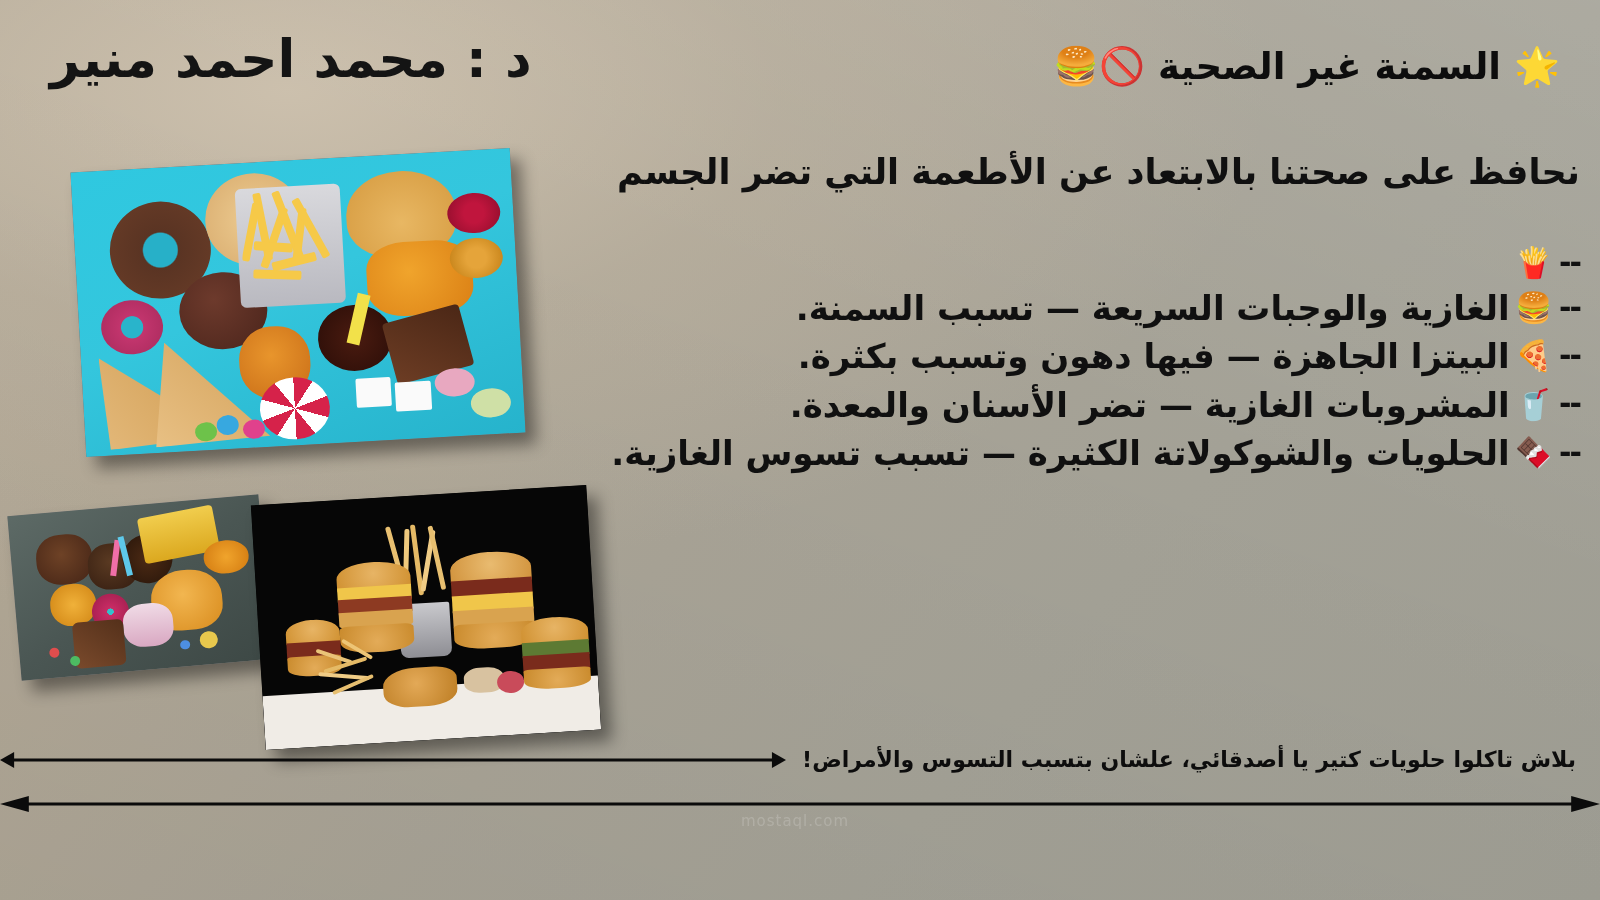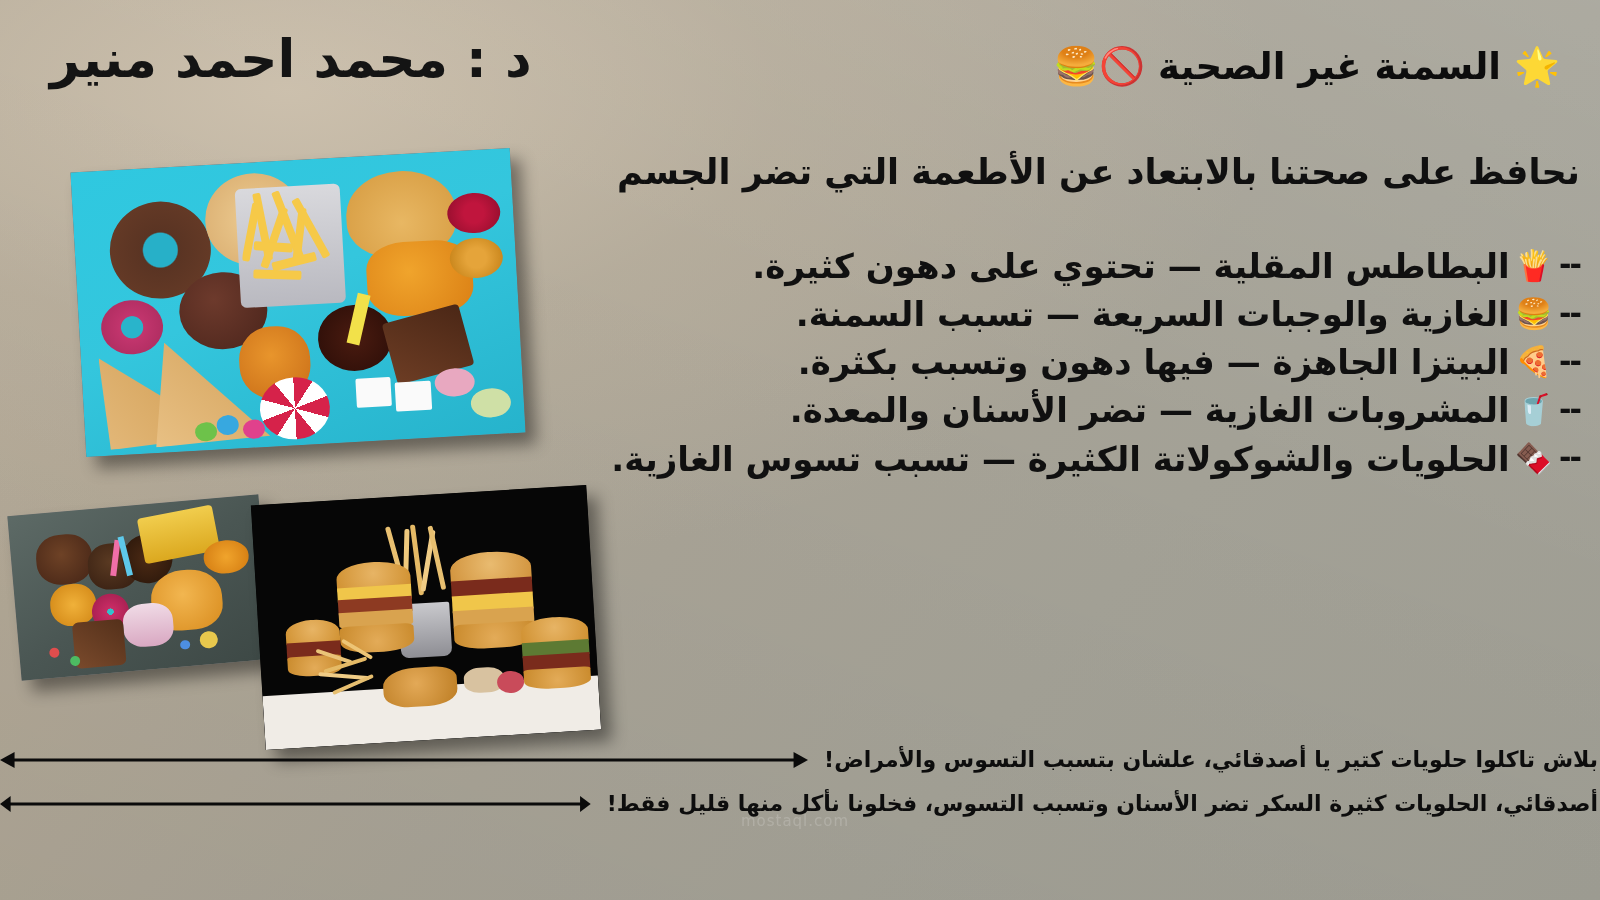--- a/index.html
+++ b/index.html
@@ -159,21 +159,21 @@
     display: flex;
     align-items: center;
     justify-content: flex-start;
     direction: rtl;
   }
   .arrow-caption {
     font-size: 22px;
     font-weight: 700;
     color: #0d0d0d;
     white-space: nowrap;
-    padding-right: 2px;
+    padding-right: 24px;
     padding-left: 16px;
     line-height: 1.1;
     text-align: right;
     direction: rtl;
   }
   .arrow-line {
     flex: 1 1 auto;
     height: 22px;
     position: relative;
     min-width: 60px;
@@ -322,21 +322,20 @@
 
   </div>
 
   <div class="content-col">
     <div class="intro-line">نحافظ على صحتنا بالابتعاد عن الأطعمة التي تضر الجسم</div>
 
     <div class="bullet-list">
       <div class="bullet-row">
         <span class="bullet-dash">--</span>
         <span class="bullet-emoji emoji">🍟</span>
-        <span class="bullet-text">البطاطس المقلية — تحتوي على دهون كثيرة.</span>
       </div>
       <div class="bullet-row">
         <span class="bullet-dash">--</span>
         <span class="bullet-emoji emoji">🍔</span>
         <span class="bullet-text">الغازية والوجبات السريعة — تسبب السمنة.</span>
       </div>
       <div class="bullet-row">
         <span class="bullet-dash">--</span>
         <span class="bullet-emoji emoji">🍕</span>
         <span class="bullet-text">البيتزا الجاهزة — فيها دهون وتسبب بكثرة.</span>
@@ -366,21 +365,20 @@
         <svg viewBox="0 0 1000 22" preserveAspectRatio="none" aria-hidden="true">
           <line x1="14" y1="11" x2="986" y2="11" stroke="#0b0b0b" stroke-width="3"></line>
           <polygon points="0,11 18,3 18,19" fill="#0b0b0b"></polygon>
           <polygon points="1000,11 982,3 982,19" fill="#0b0b0b"></polygon>
         </svg>
       </span>
     </div>
 
 
     <div class="arrow-row">
-      <span class="arrow-caption">أصدقائي، الحلويات كثيرة السكر تضر الأسنان وتسبب التسوس، فخلونا نأكل منها قليل فقط!</span>
       <span class="arrow-line">
         <svg viewBox="0 0 1000 22" preserveAspectRatio="none" aria-hidden="true">
           <line x1="14" y1="11" x2="986" y2="11" stroke="#0b0b0b" stroke-width="3"></line>
           <polygon points="0,11 18,3 18,19" fill="#0b0b0b"></polygon>
           <polygon points="1000,11 982,3 982,19" fill="#0b0b0b"></polygon>
         </svg>
       </span>
     </div>
 
   </div>

